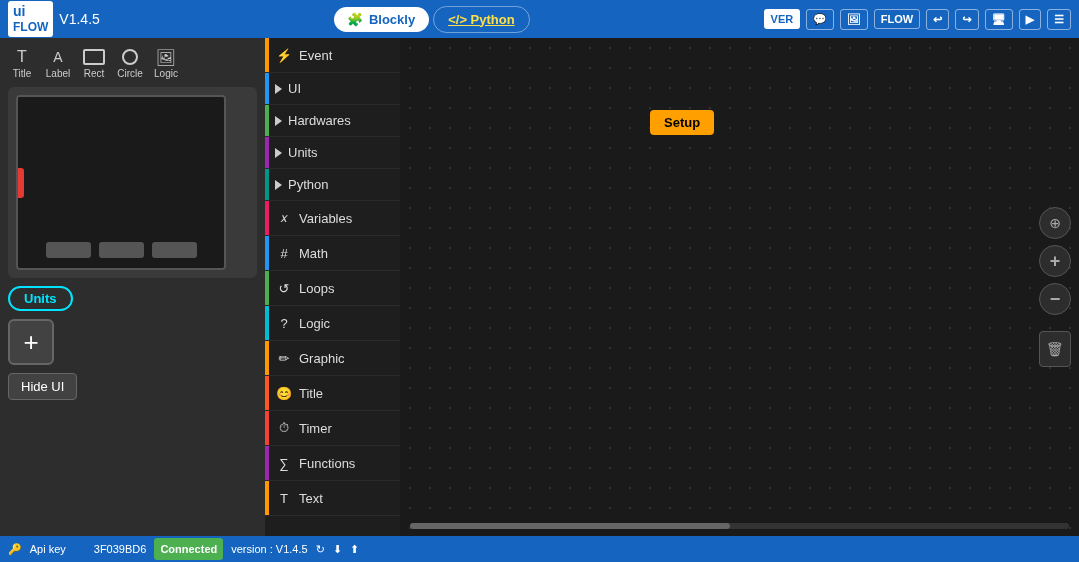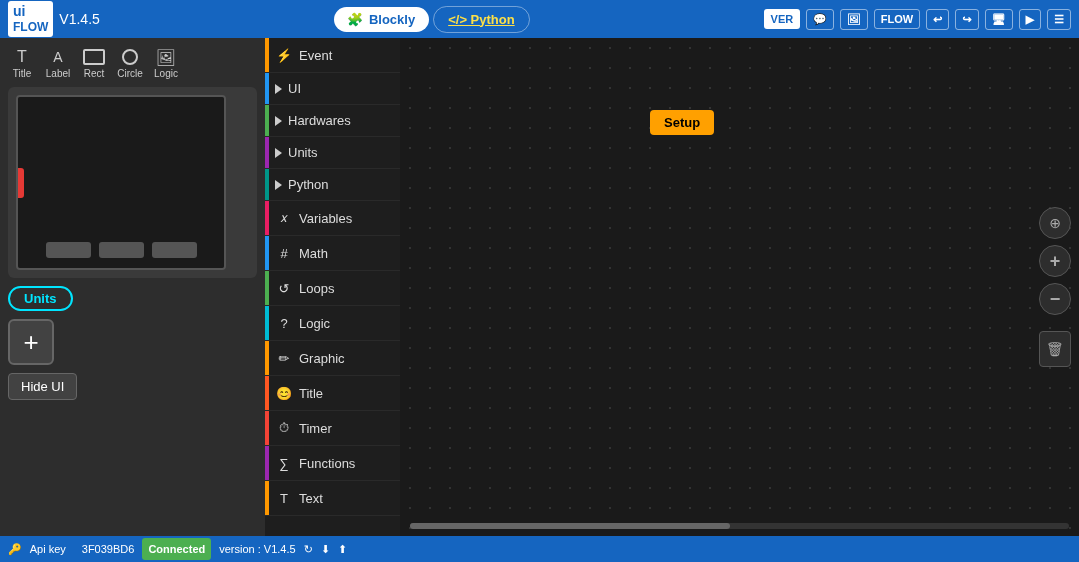--- a/index.html
+++ b/index.html
@@ -549,20 +549,20 @@
         <div id="scrollbar-thumb"></div>
       </div>
     </div>
   </div>
 </div>
 
 <div id="bottombar">
   <div id="bottombar-text">
     <span>🔑</span>
     <span>Api key</span>
-    <span style="margin-left:8px;">3F039BD6</span>
+    <span style="margin-left:20px;">3F039BD6</span>
     <span class="connected-badge">Connected</span>
     <span>version : V1.4.5</span>
     <span style="cursor:pointer;">↻</span>
     <span style="cursor:pointer;">⬇</span>
     <span style="cursor:pointer;">⬆</span>
   </div>
 </div>
 
 </body></html>

